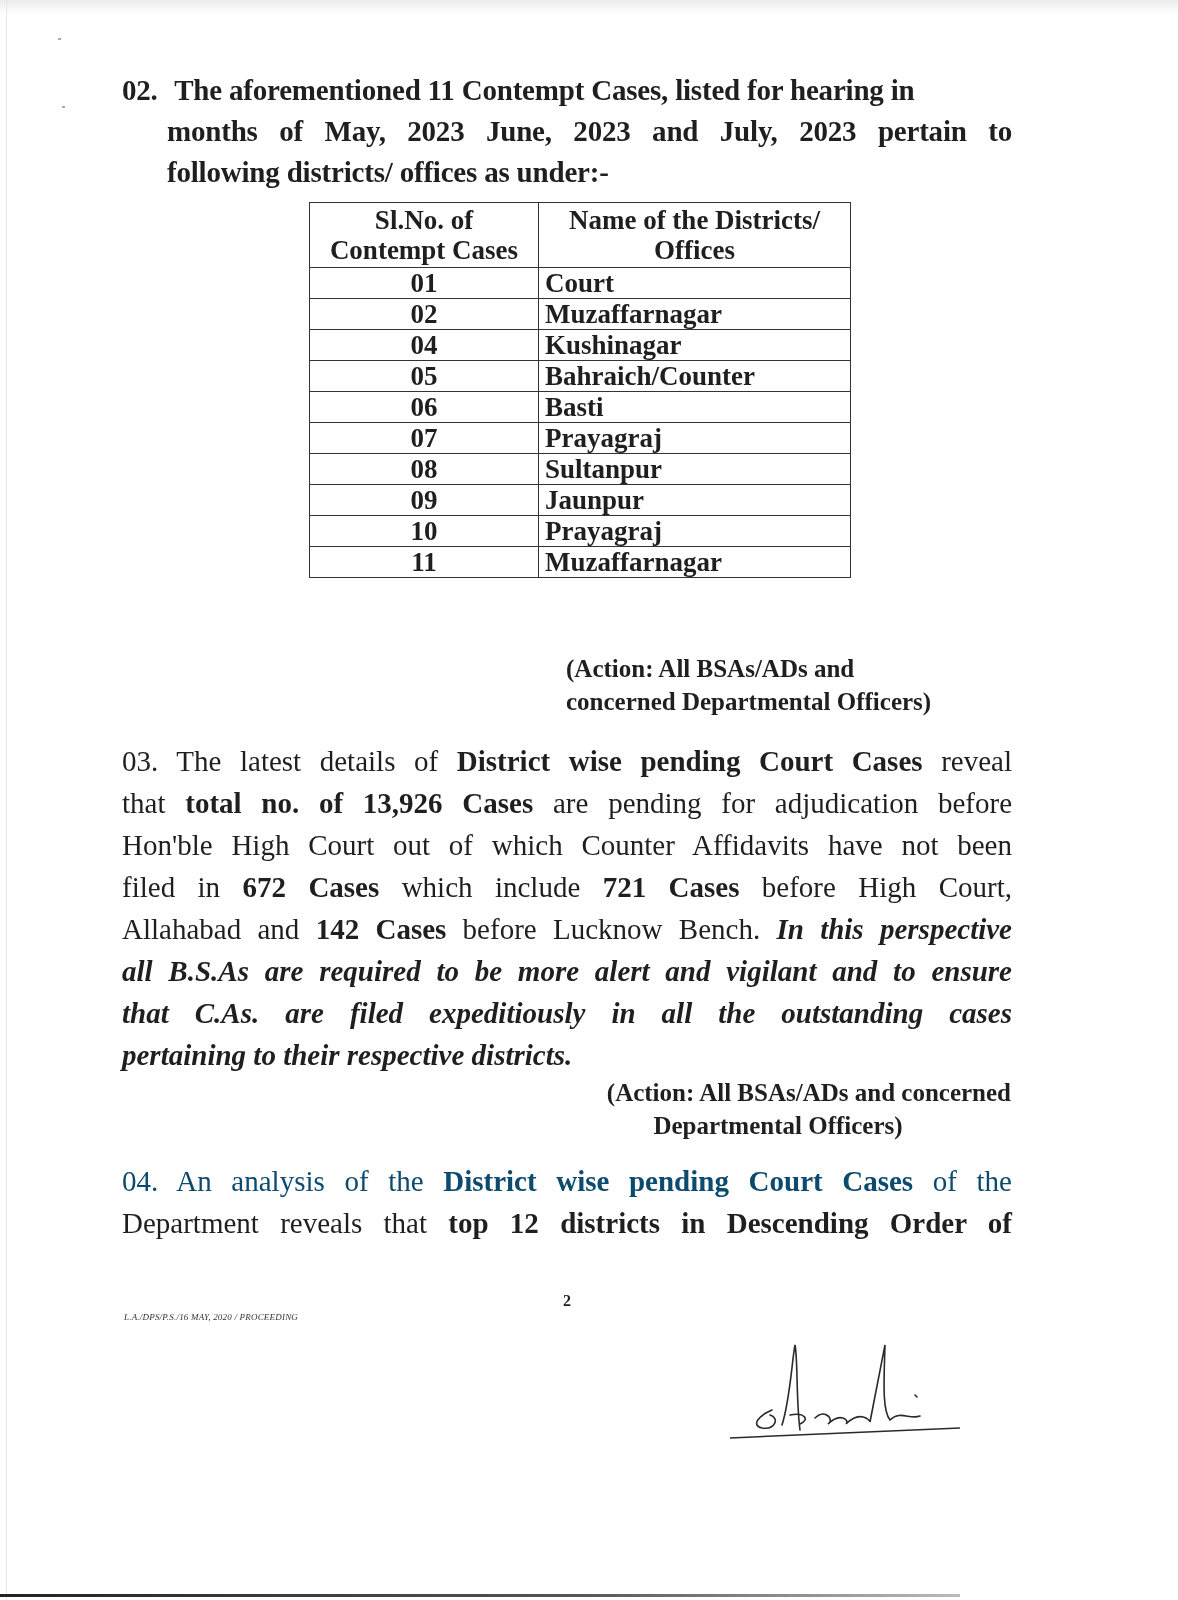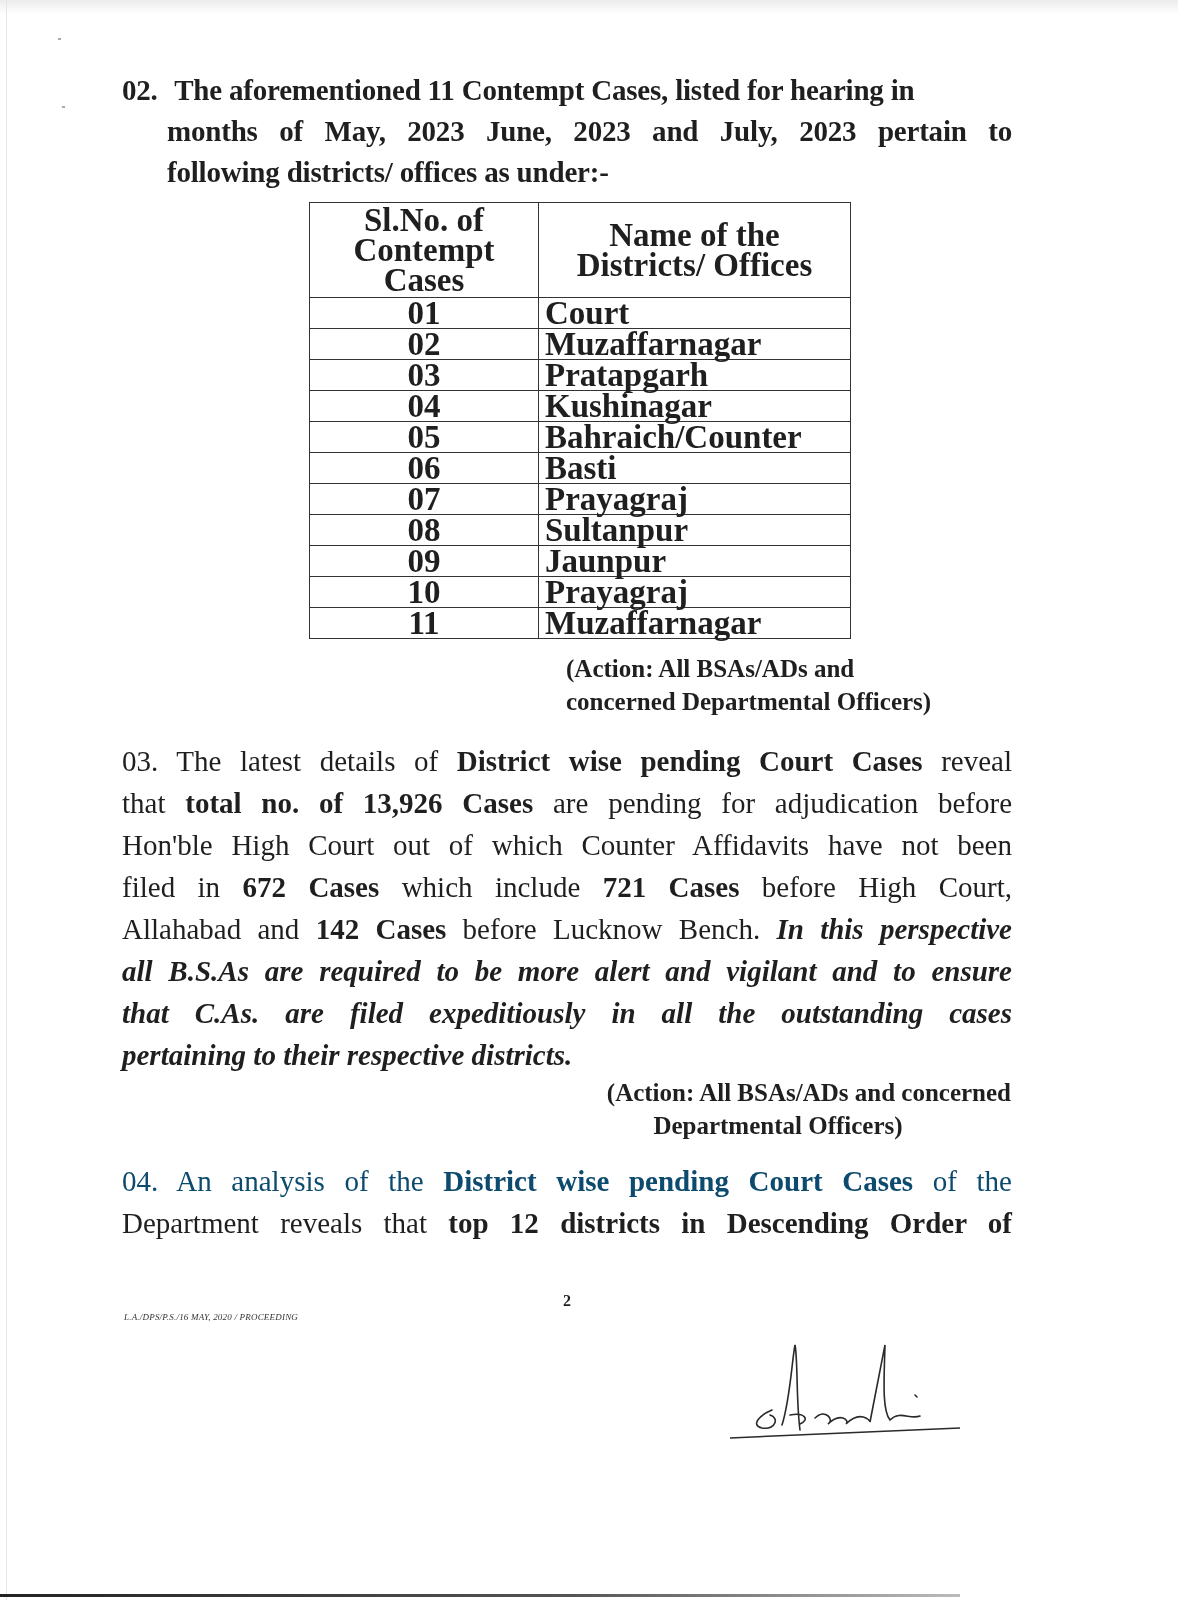--- a/index.html
+++ b/index.html
@@ -14,21 +14,21 @@
   .scan-bottom { position: absolute; left: 0; top: 1594px; width: 960px; height: 3px;
     background: linear-gradient(90deg, #222, #555 60%, #bbb); }
   .speck { position: absolute; width: 3px; height: 2px; background: #aaa; }
 
   .para { position: absolute; left: 122px; width: 890px; }
   .p02 { top: 70px; font-weight: bold; font-size: 29px; line-height: 41px; letter-spacing: -0.2px; }
   .p02 .num { margin-right: 10px; }
   .p02 .indent { padding-left: 45px; display: block; text-align: justify; text-align-last: left; }
 
   table.cases { position: absolute; left: 309px; top: 202px; width: 542px;
-    border-collapse: collapse; font-weight: bold; font-size: 33px; }
+    border-collapse: collapse; font-weight: bold; font-size: 27px; }
   table.cases th, table.cases td { border: 1.5px solid #333; padding: 0 6px; line-height: 30px; }
   table.cases th { font-weight: bold; text-align: center; line-height: 30px; padding-top: 2px; padding-bottom: 2px; }
   table.cases th.c1 { width: 216px; }
   table.cases td.sl { text-align: center; height: 30px; }
   table.cases td.nm { text-align: left; }
 
   .action { position: absolute; font-weight: bold; font-size: 25px; line-height: 33px; }
   .action1 { left: 566px; top: 652px; }
   .action2 { left: 545px; top: 1076px; text-align: center; width: 466px; }
 
@@ -73,24 +73,20 @@
   <tr>
     <td class="sl">01</td>
     <td class="nm">Court</td>
   </tr>
 
   <tr>
     <td class="sl">02</td>
     <td class="nm">Muzaffarnagar</td>
   </tr>
 
-  <tr>
-    <td class="sl">03</td>
-    <td class="nm">Pratapgarh</td>
-  </tr>
 
   <tr>
     <td class="sl">04</td>
     <td class="nm">Kushinagar</td>
   </tr>
 
   <tr>
     <td class="sl">05</td>
     <td class="nm">Bahraich/Counter</td>
   </tr>

